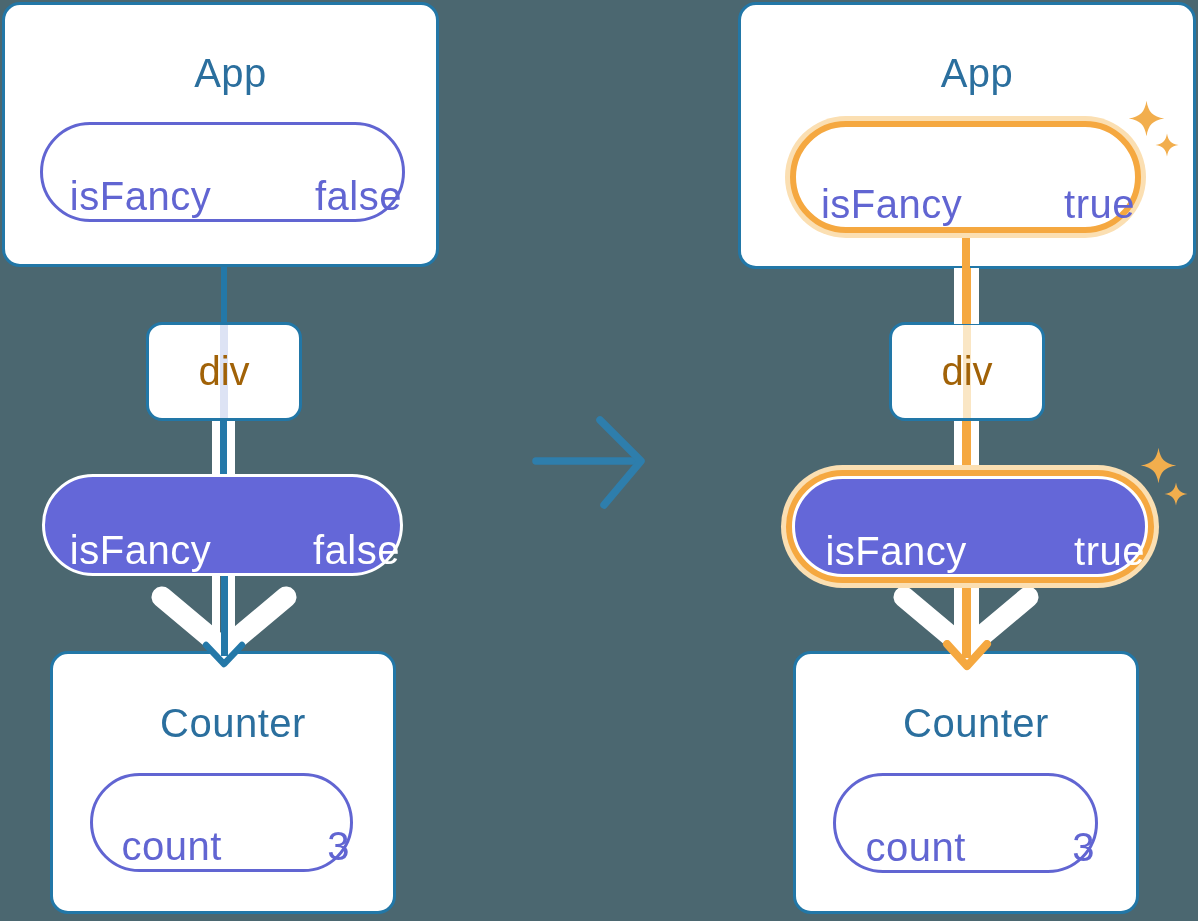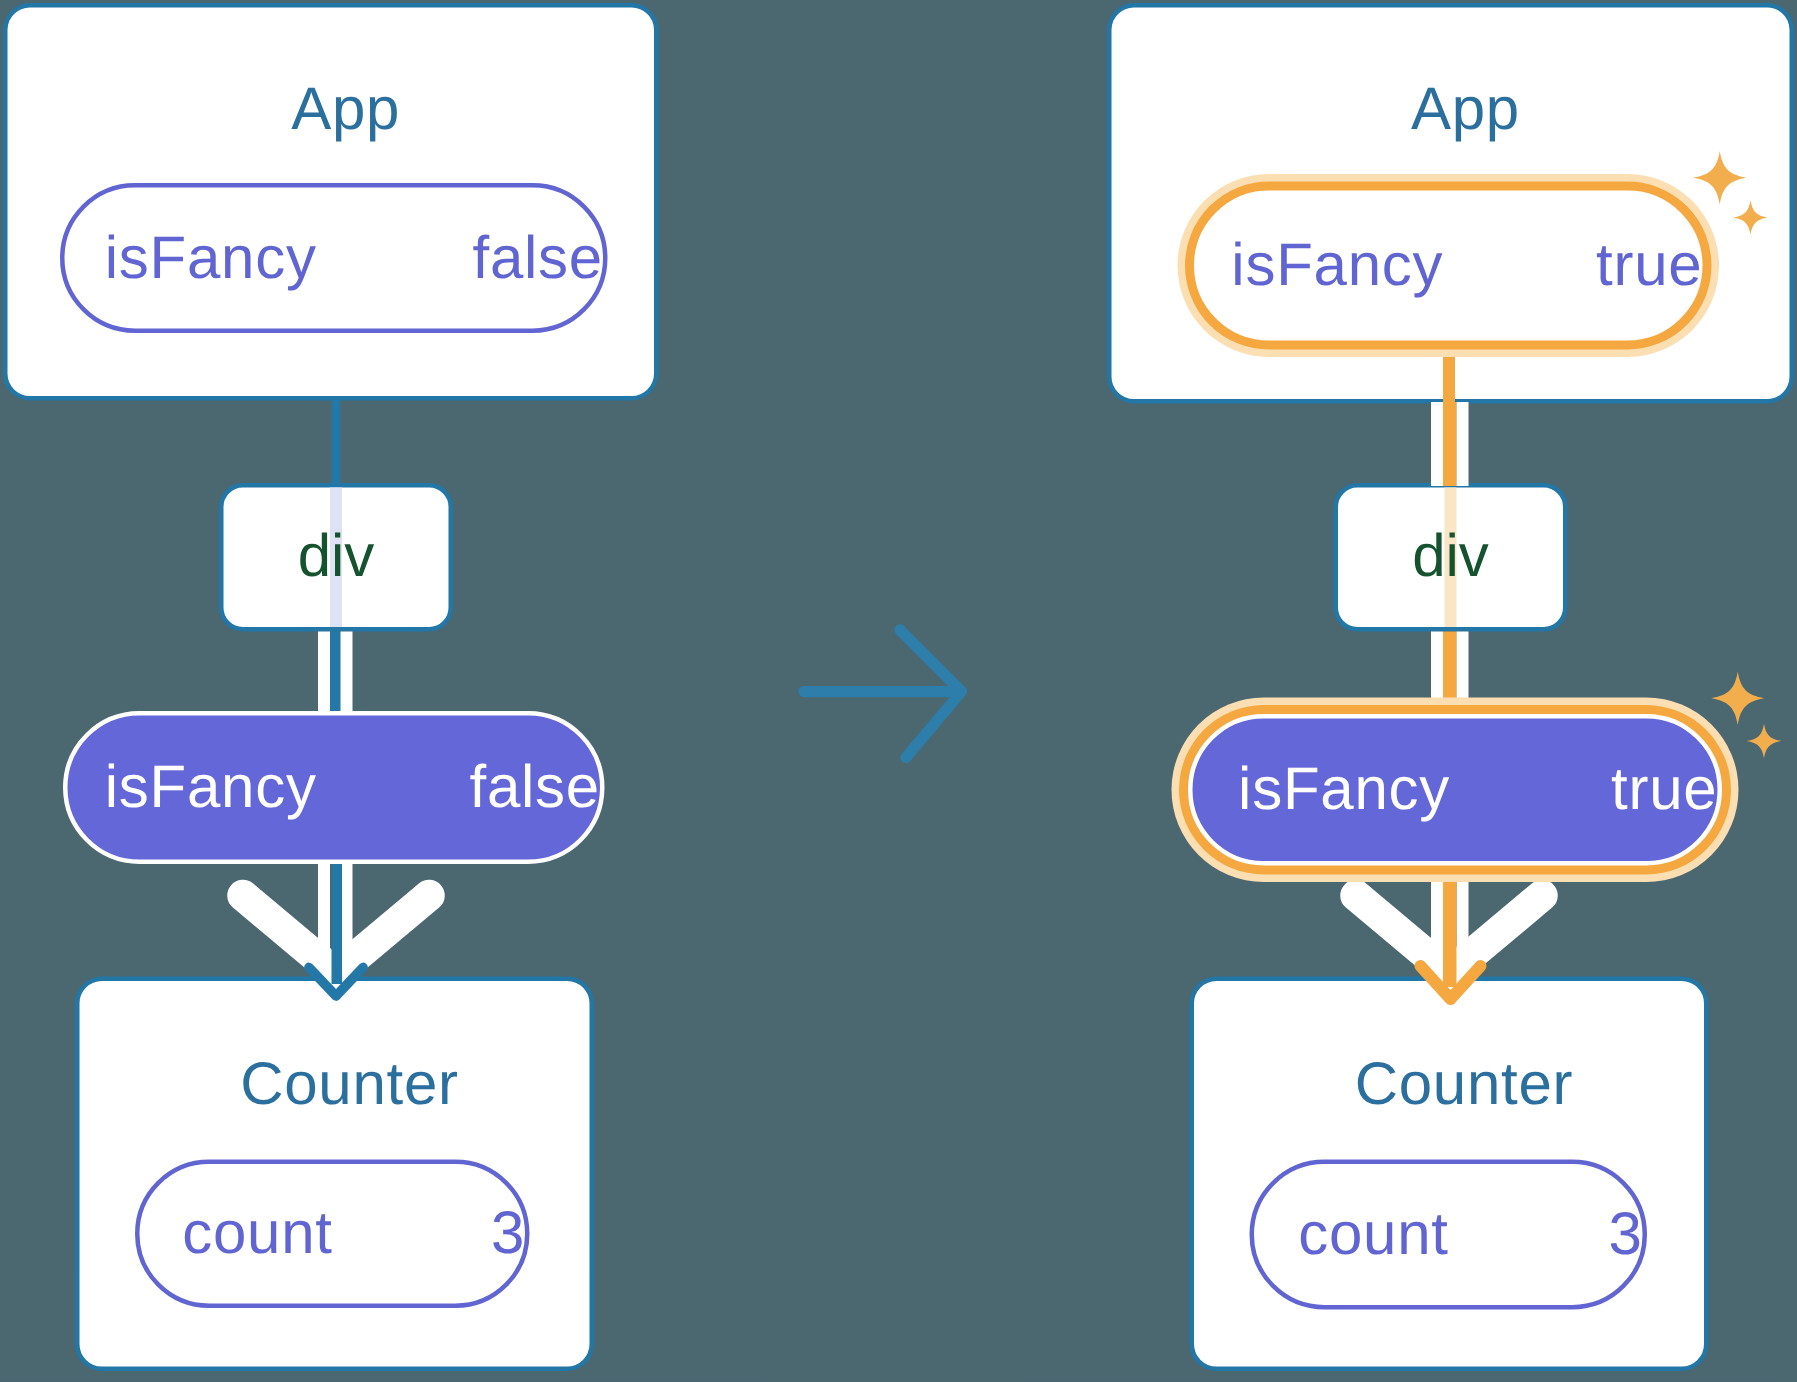--- a/index.html
+++ b/index.html
@@ -25,21 +25,21 @@
     font-size: 40px;
     font-weight: 500;
     color: #2B6F9E;
     z-index: 3;
     letter-spacing: .5px;
     padding-left: 20px;
   }
   .app-card-l    { left: 2px;   top: 2px;   width: 437px; height: 265px; }
   .app-title-l   { left: 2px;   top: 51px;  width: 437px; }
   .div-card      { display:flex; align-items:center; justify-content:center;
-                   font-size: 40px; color:#14532d; font-weight:500;
+                   font-size: 40px; color:#a16207; font-weight:500;
                    border-radius: 16px; }
   .div-card-l    { left: 146px; top: 322px; width: 156px; height: 99px; }
   .div-card-r    { left: 889px; top: 322px; width: 156px; height: 99px; }
   .counter-card-l{ left: 50px;  top: 651px; width: 346px; height: 263px; }
   .counter-title-l{ left: 50px; top: 701px; width: 346px; }
   .app-card-r    { left: 738px; top: 2px;   width: 458px; height: 267px; }
   .app-title-r   { left: 738px; top: 51px;  width: 458px; }
   .counter-card-r{ left: 793px; top: 651px; width: 346px; height: 263px; }
   .counter-title-r{ left: 793px; top: 701px; width: 346px; }
   .inner-trace {
@@ -47,21 +47,21 @@
     top: 0; bottom: 0; width: 8px; z-index: 0;
   }
   .trace-lavender { background: #DDE3F4; }
   .trace-cream    { background: #FAE6C4; }
   .div-label { position: relative; z-index: 1; }
 
   
   .pill {
     position: absolute;
     display: flex;
-    align-items: center;
+    align-items: flex-end;
     font-size: 40px;
     border-radius: 62px;
     z-index: 6;
     letter-spacing: .5px;
     gap: 37px;
   }
   .pill .cell { display:flex; align-items:center; justify-content:center; }
   .pill .sep  { width: 3px; flex: none; }
   .pill .cell.v { flex: 1; }
   .pill-app-l {

